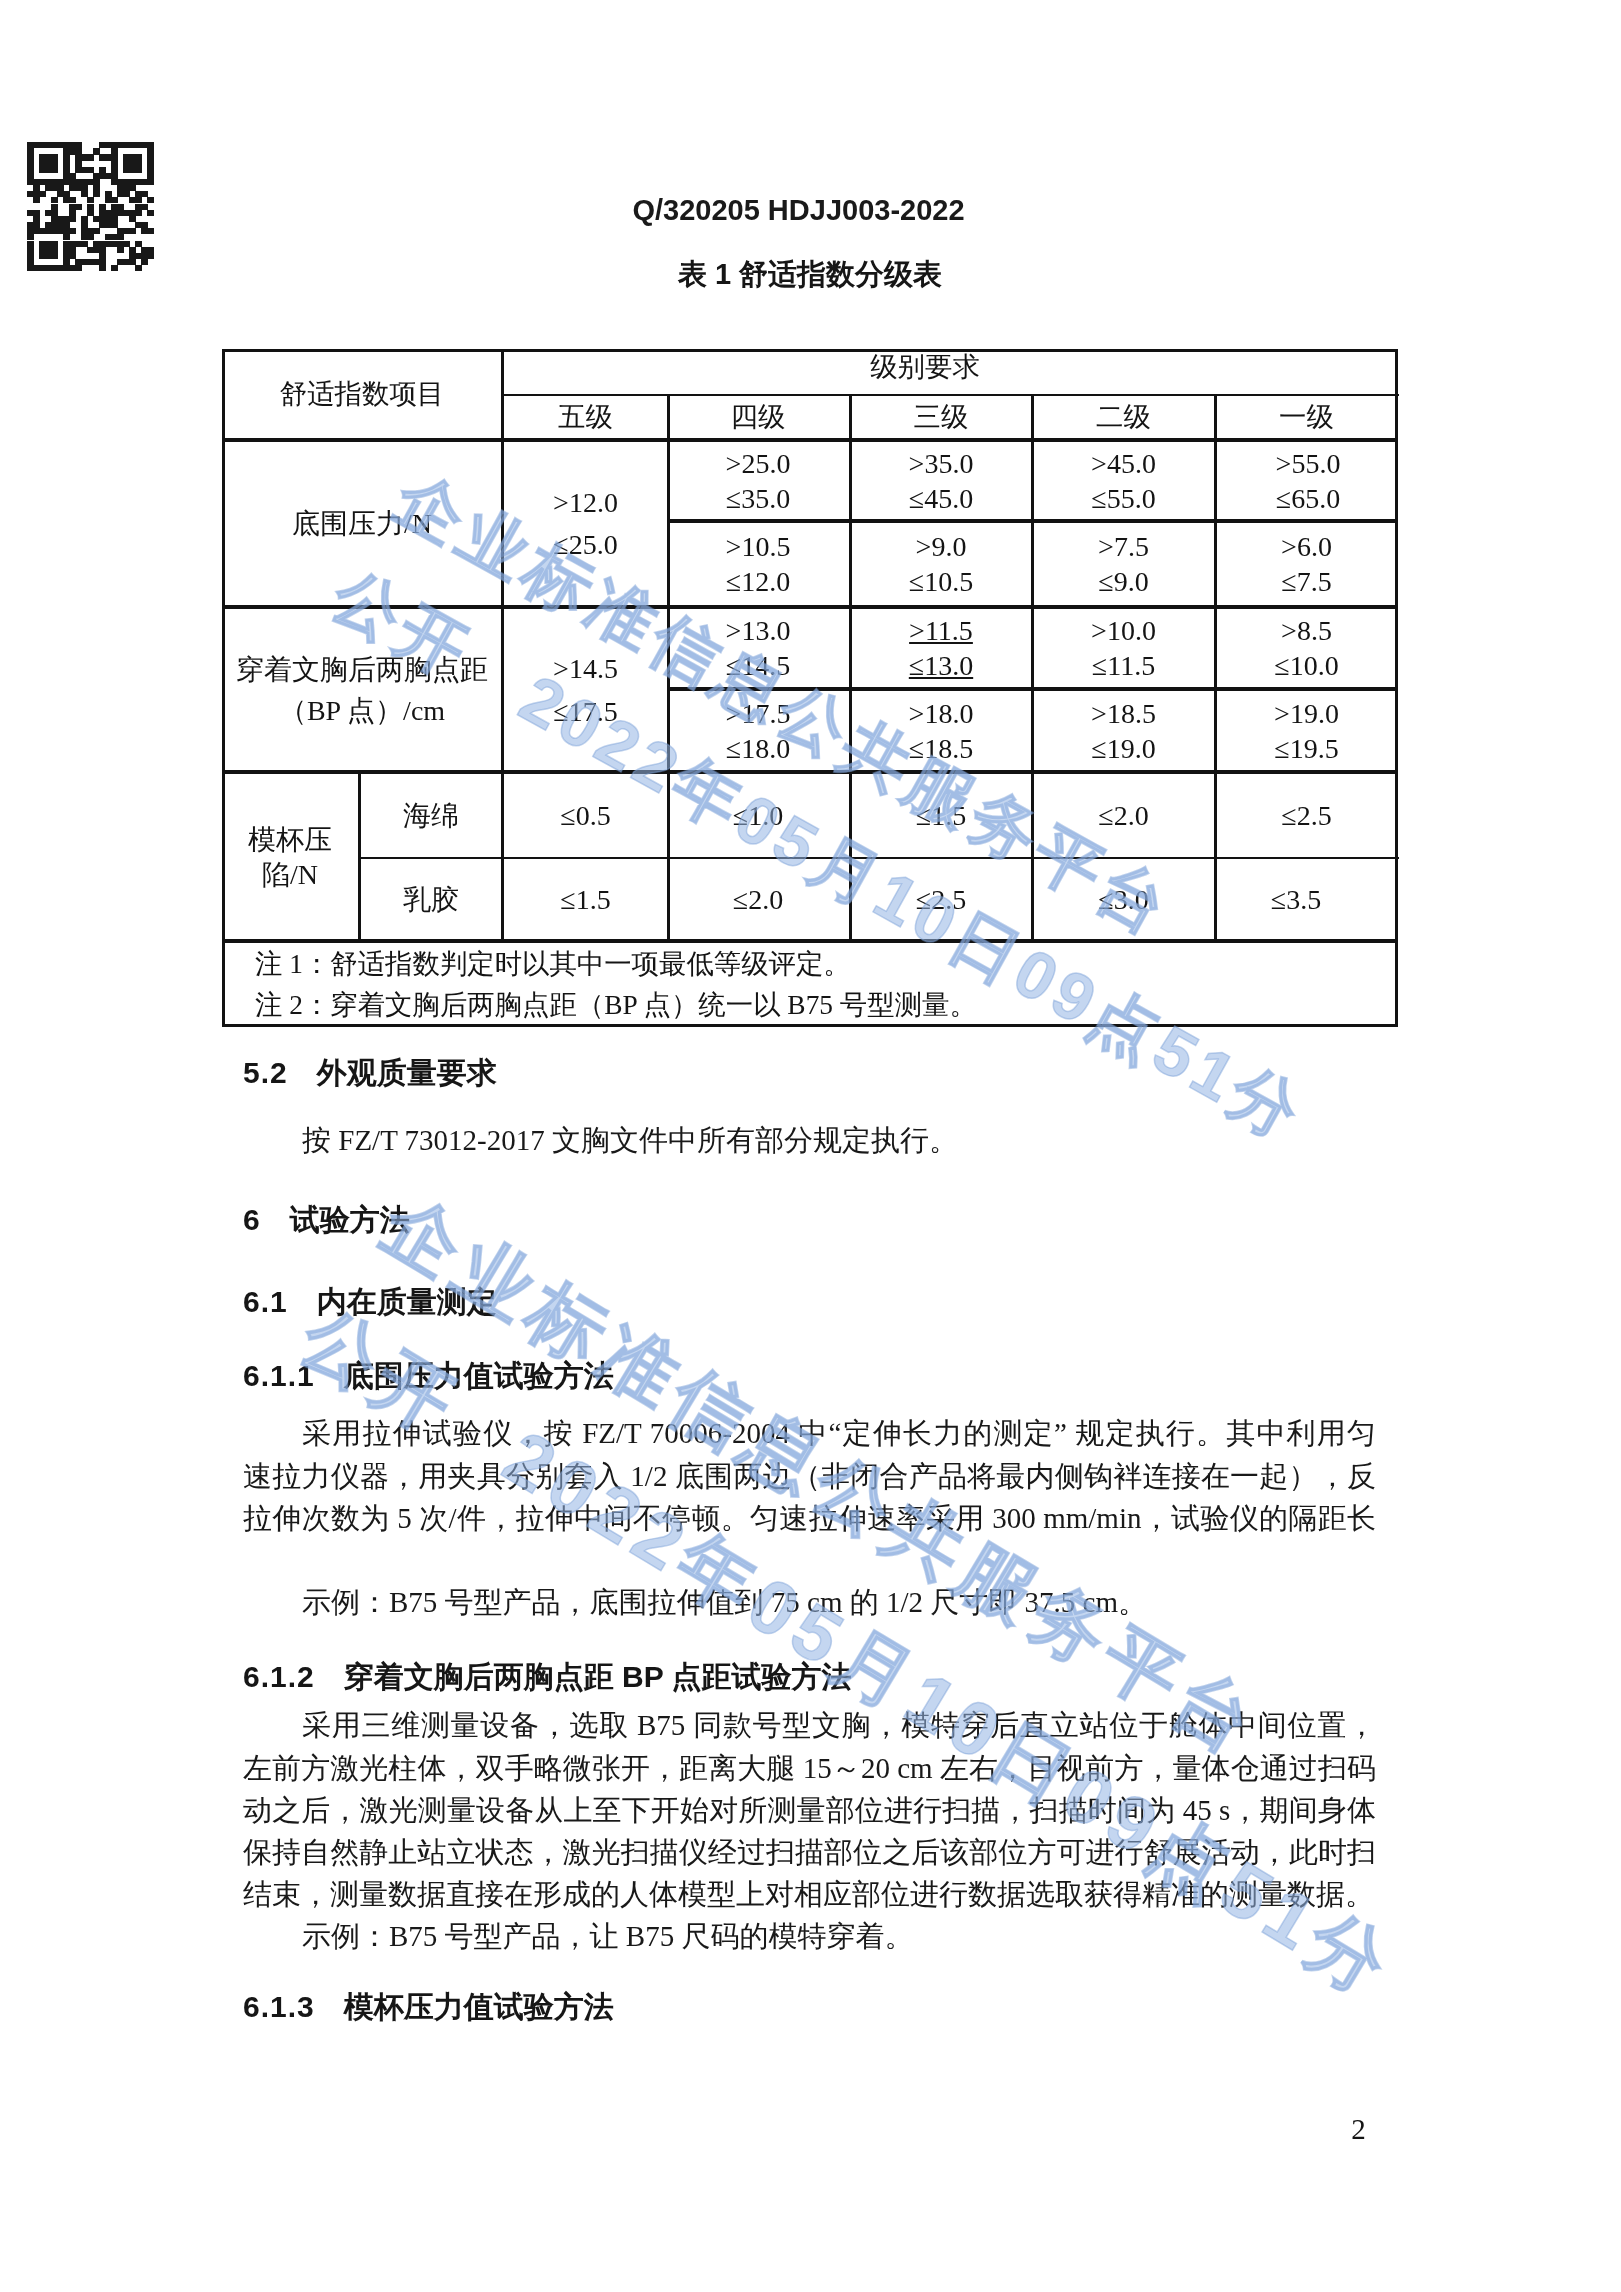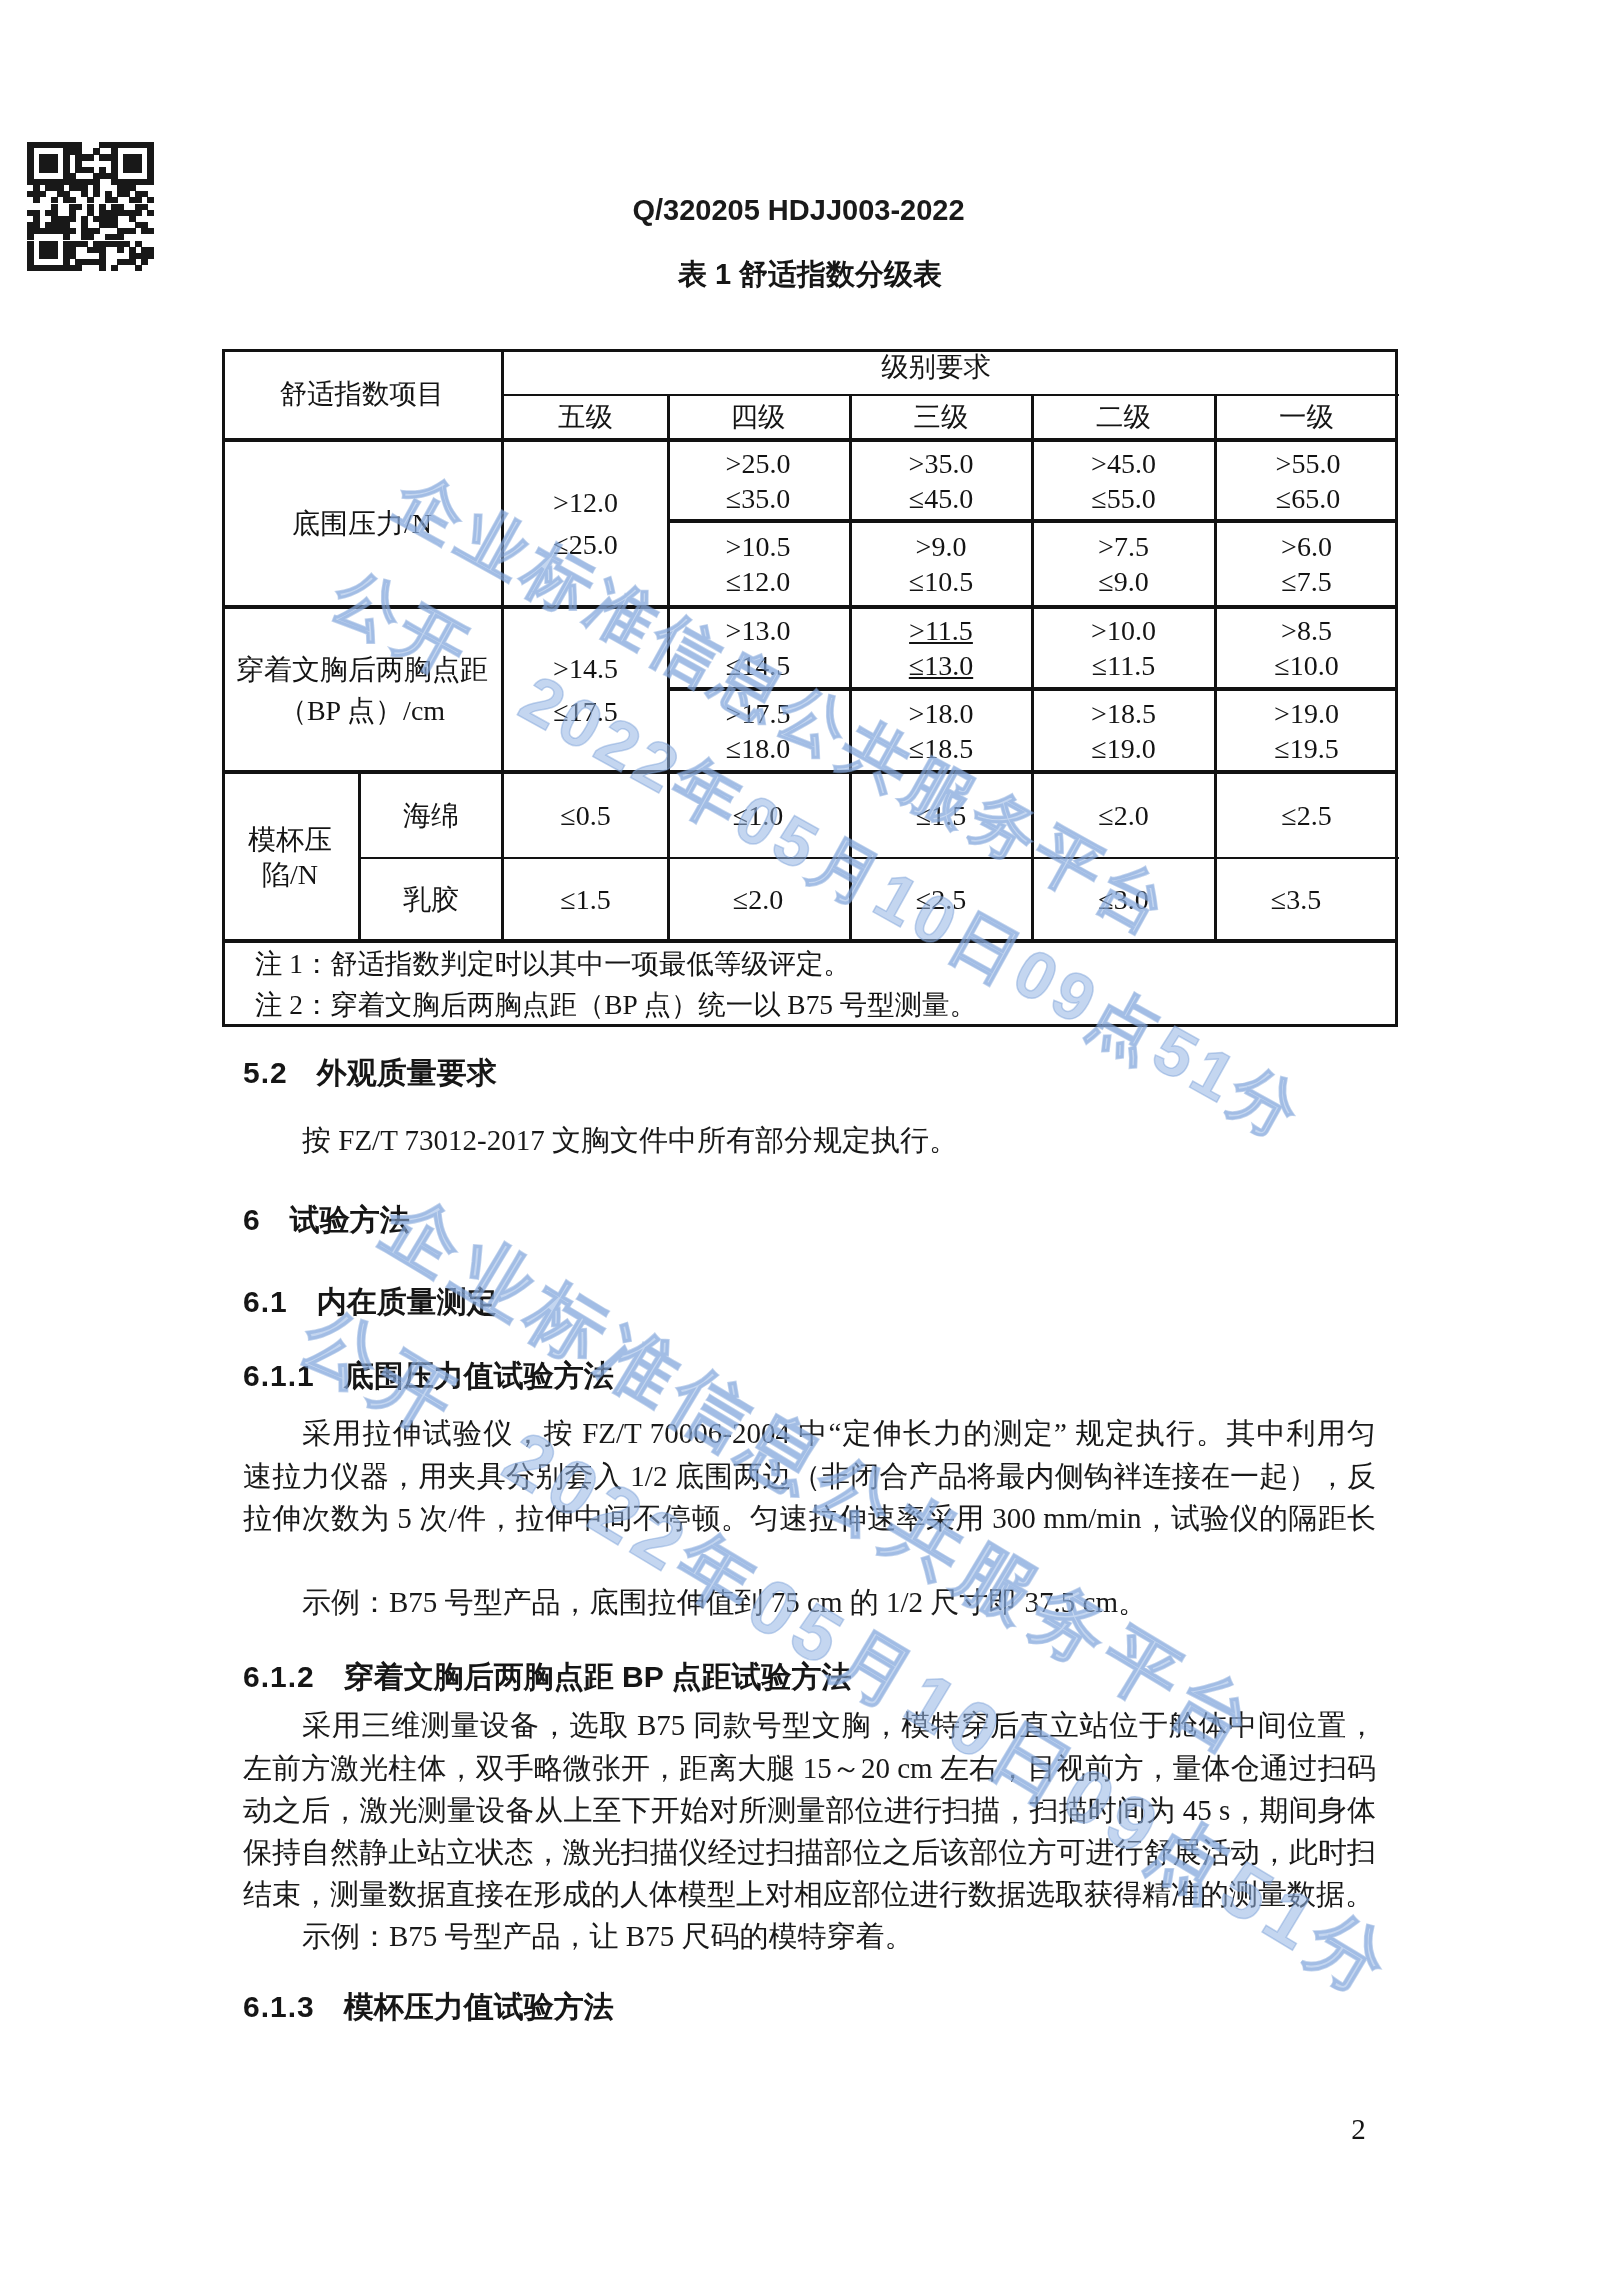--- a/index.html
+++ b/index.html
@@ -322,21 +322,21 @@
   <div class="hline" style="left:222px;top:939px;width:1176px;height:3.9px;"></div>
 
   <div class="vline" style="left:501px;top:349px;width:2.9px;height:592px;"></div>
   <div class="vline" style="left:667px;top:394px;width:2.9px;height:547px;"></div>
   <div class="vline" style="left:849px;top:394px;width:2.9px;height:547px;"></div>
   <div class="vline" style="left:1031px;top:394px;width:2.9px;height:547px;"></div>
   <div class="vline" style="left:1214px;top:394px;width:2.9px;height:547px;"></div>
   <div class="vline" style="left:358px;top:770px;width:2.9px;height:169px;"></div>
 
   <div class="cell hdr" style="left:222px;top:349px;width:280px;height:91px;">舒适指数项目</div>
-  <div class="cell hdr" style="left:488px;top:349px;width:896px;height:36px;">级别要求</div>
+  <div class="cell hdr" style="left:477px;top:349px;width:896px;height:36px;">级别要求</div>
   <div class="cell hdr" style="left:503px;top:395px;width:165px;height:44px;">五级</div>
   <div class="cell hdr" style="left:667px;top:395px;width:182px;height:44px;">四级</div>
   <div class="cell hdr" style="left:850px;top:395px;width:182px;height:44px;">三级</div>
   <div class="cell hdr" style="left:1032px;top:395px;width:183px;height:44px;">二级</div>
   <div class="cell hdr" style="left:1215px;top:395px;width:183px;height:44px;">一级</div>
 
   <div class="cell" style="left:222px;top:440px;width:280px;height:167px;">底围压力/N</div>
   <div class="cell" style="left:503px;top:440px;width:165px;height:167px;gap:7.8px;">
     <span>&gt;12.0</span>
     <span>≤25.0</span>

